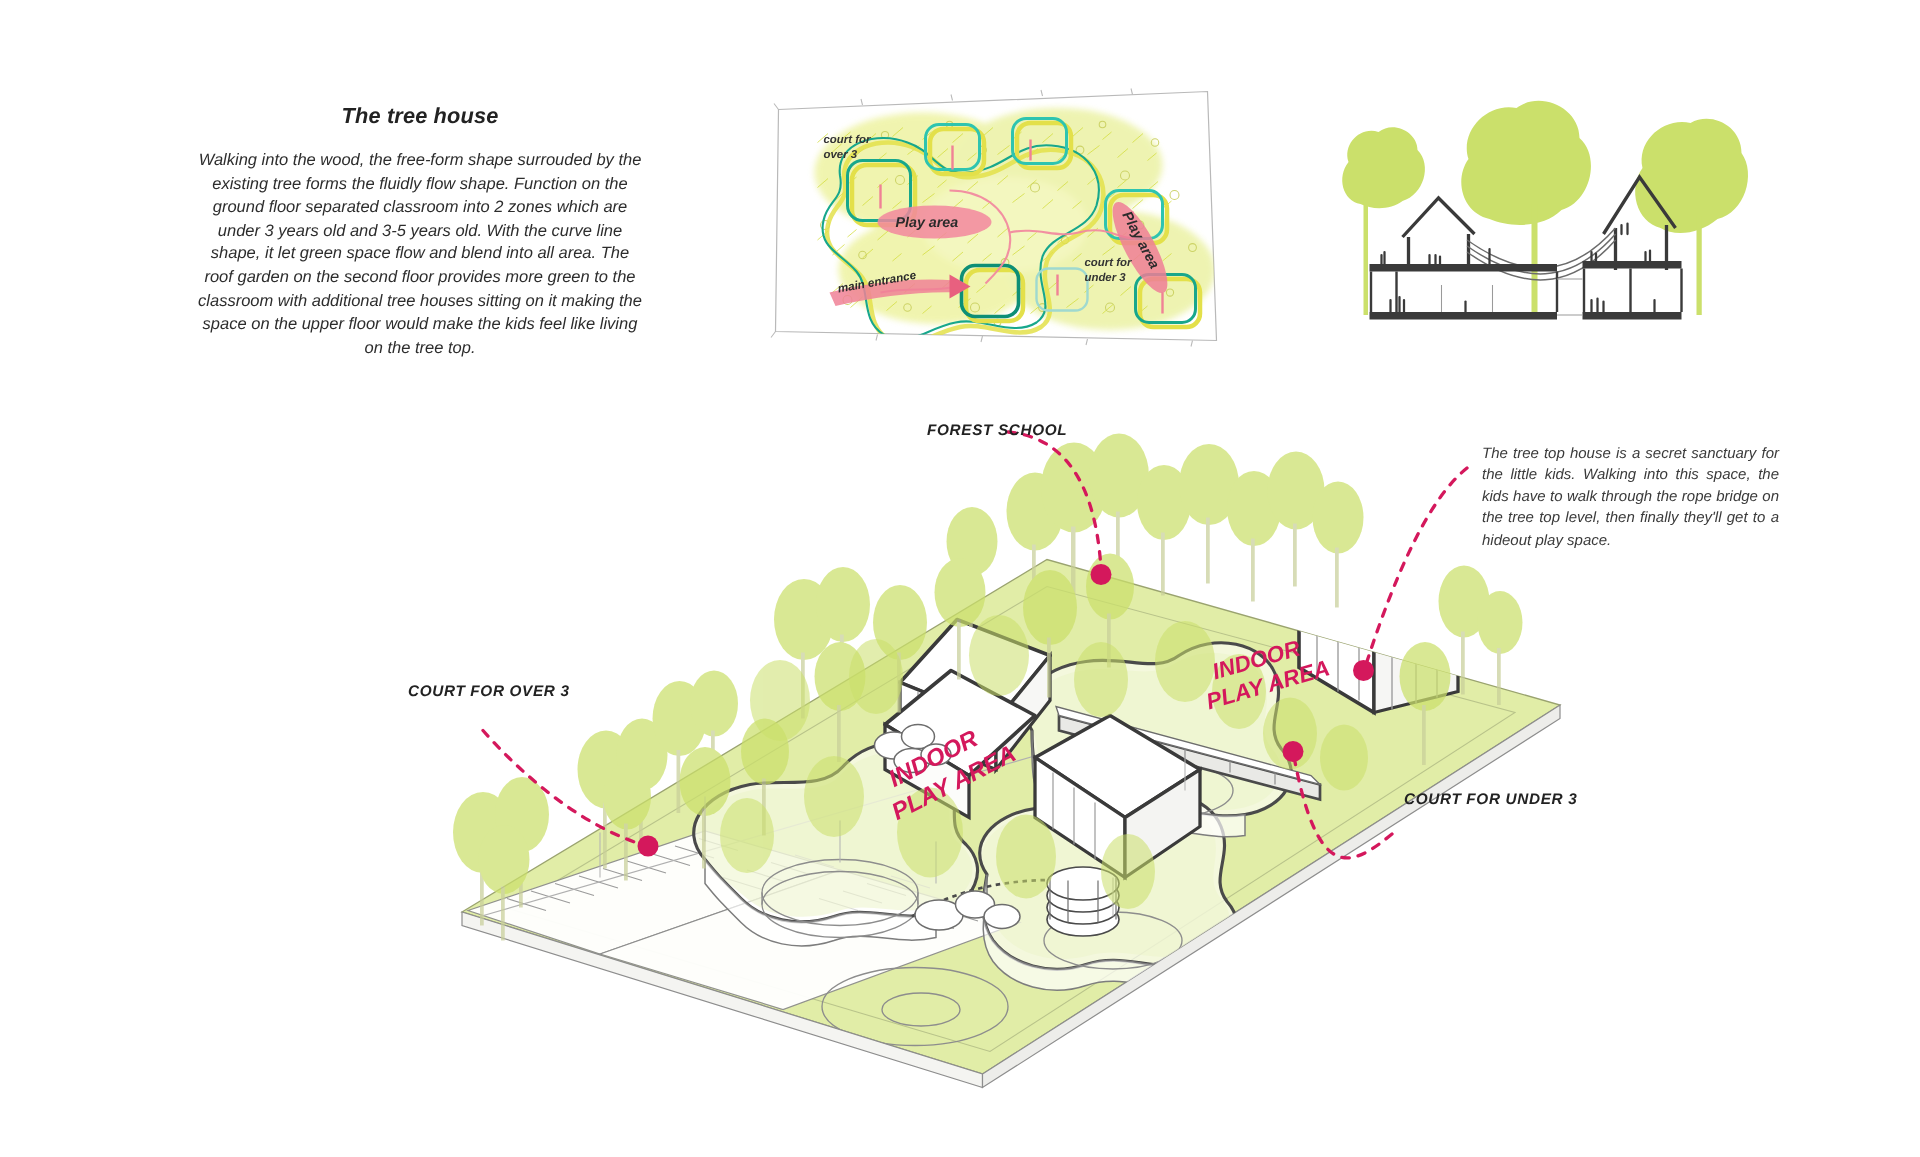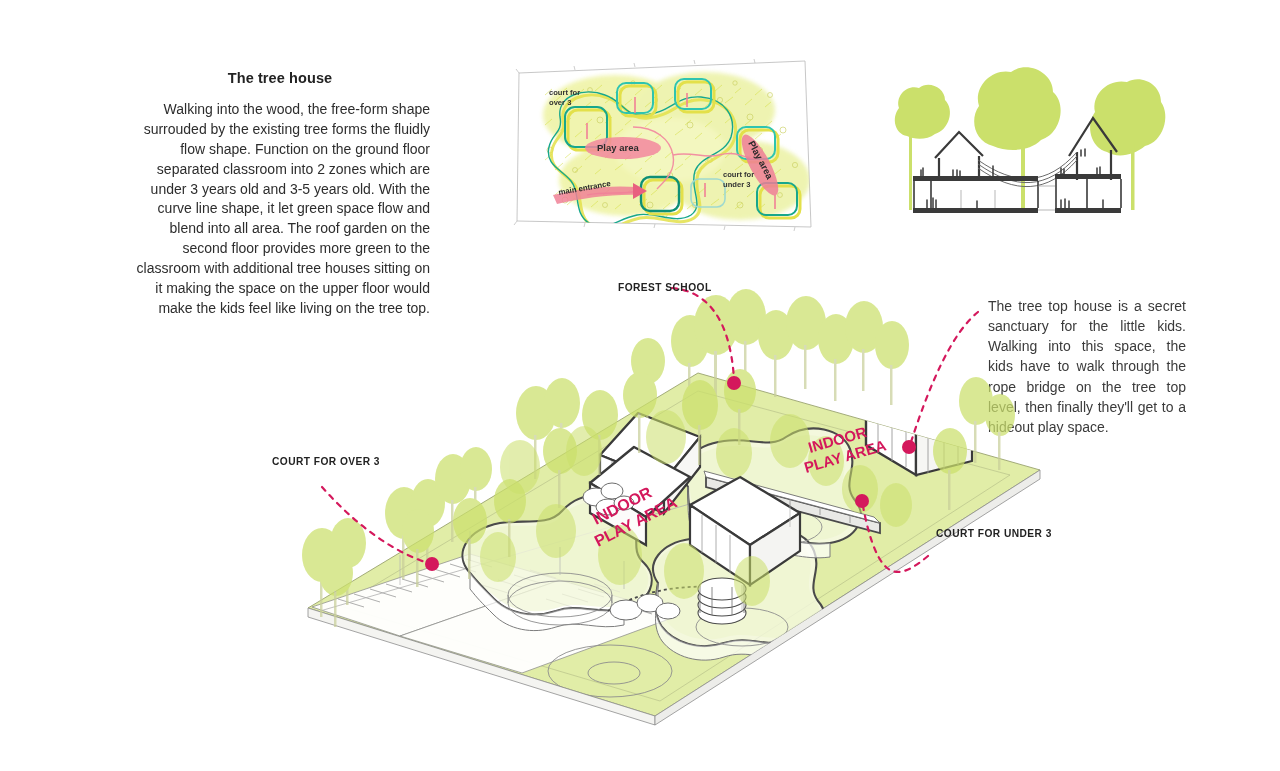--- a/index.html
+++ b/index.html
@@ -5,37 +5,37 @@
 <style>
   html,body{margin:0;padding:0;}
   body{
     width:1280px;height:771px;
     background:#ffffff;
     font-family:"Liberation Sans", sans-serif;
     color:#2b2b2b;
     overflow:hidden;
     position:relative;
   }
-  #board{position:relative;width:1280px;height:658px;}
+  #board{position:relative;width:1280px;height:658px;font-style:italic;}
 
   
   .text-block{position:absolute;}
   #intro-block{left:130px;top:70px;width:300px;}
   #intro-title{
     font-size:14.5px;font-weight:bold;color:#222;
     text-align:center;margin:0 0 14px 0;letter-spacing:.1px;
   }
   #intro-body{
-    font-size:14px;line-height:1.42;color:#2d2d2d;
-    text-align:right;margin:0;
+    font-size:11px;line-height:1.42;color:#2d2d2d;
+    text-align:center;margin:0;
   }
 
   #treetop-note{
     left:988px;top:296px;width:198px;
-    font-size:14px;line-height:1.44;color:#3a3a3a;
+    font-size:10px;line-height:1.44;color:#3a3a3a;
     text-align:justify;
   }
   #treetop-note p{margin:0;}
 
   
   .callout{
     position:absolute;font-size:10.2px;font-weight:bold;
     letter-spacing:.45px;color:#222;white-space:nowrap;
   }
   #callout-forest{left:570px;top:282px;padding-left:48px;}

